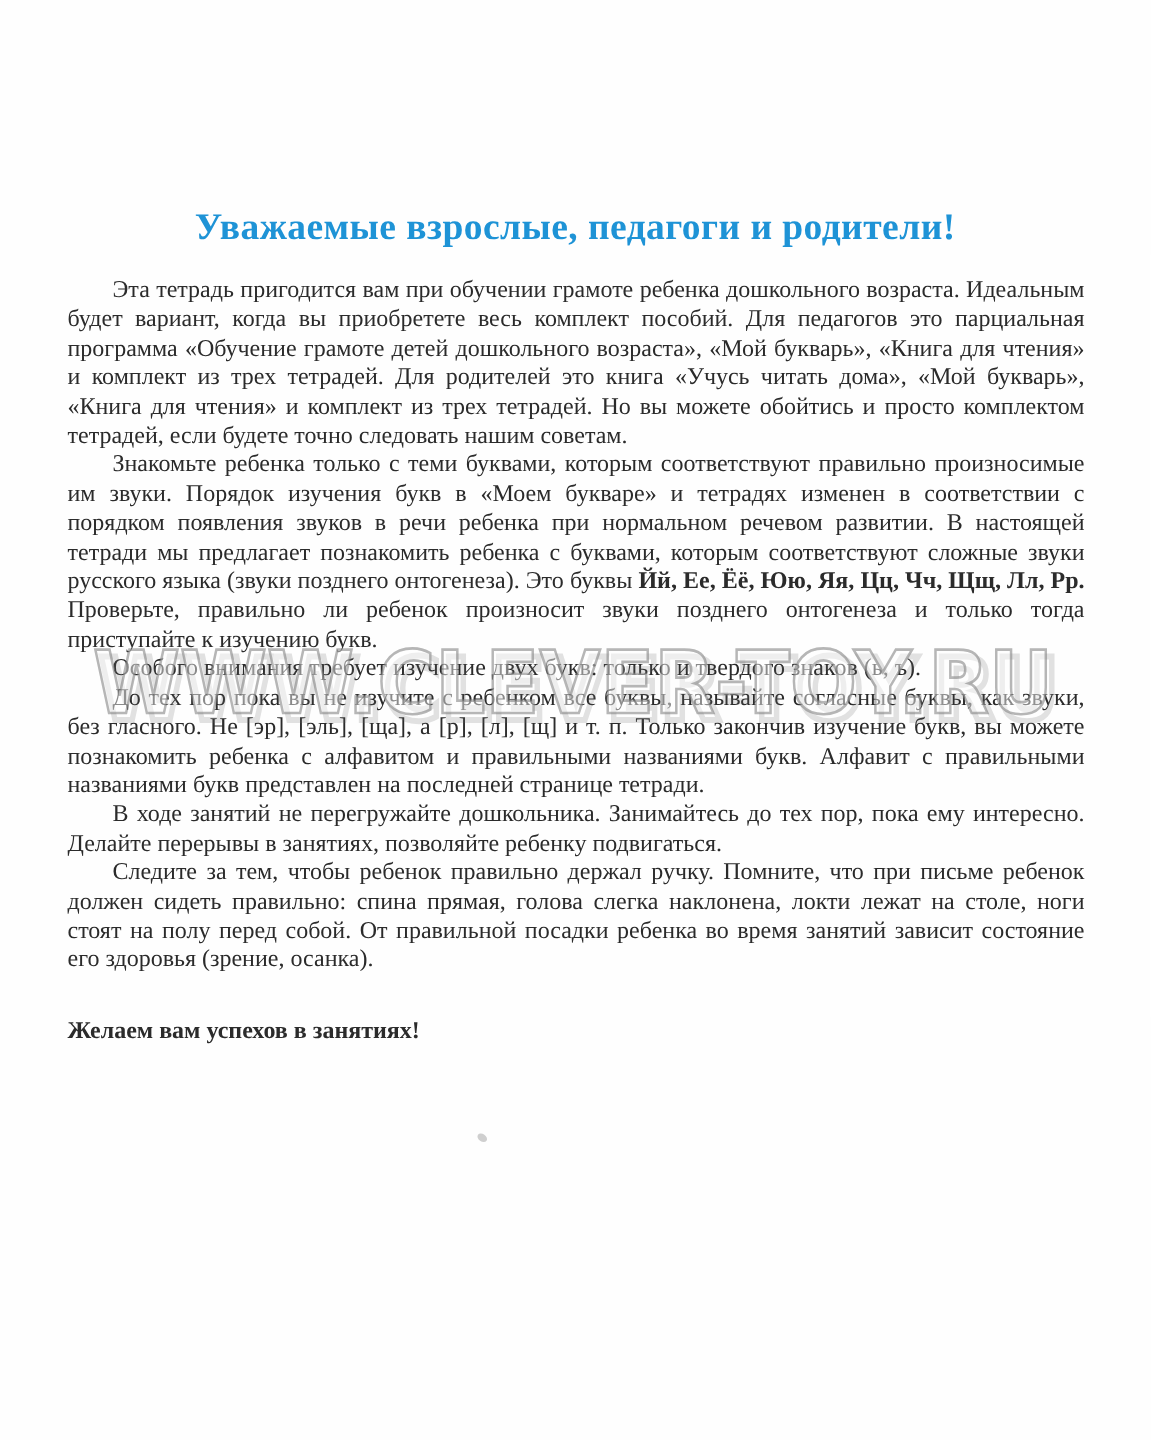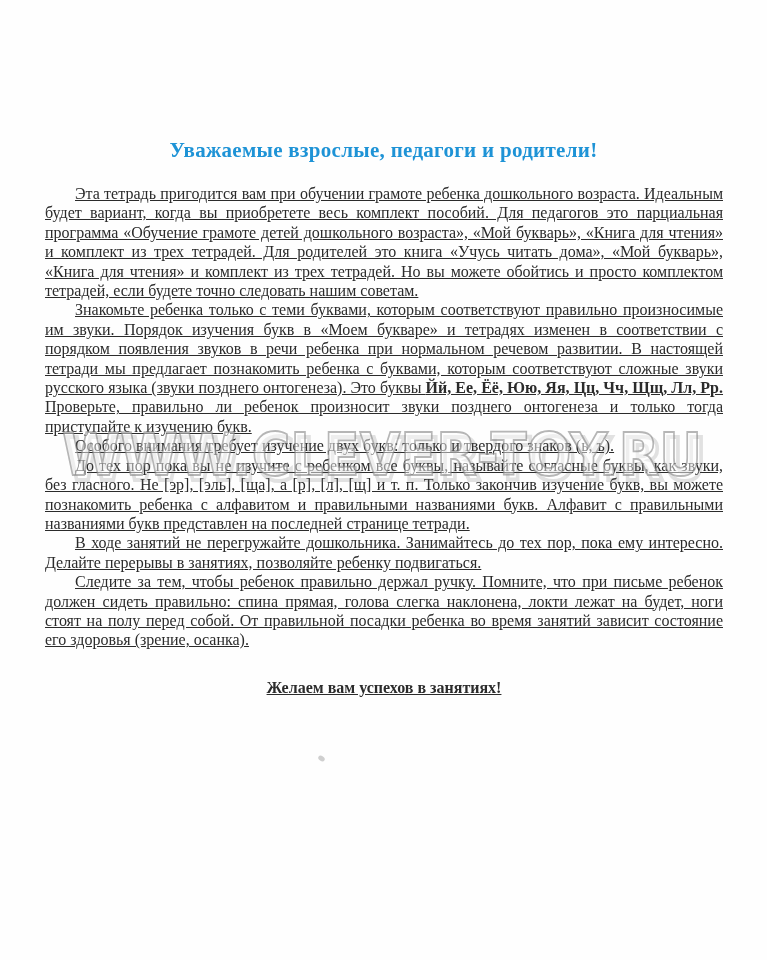--- a/index.html
+++ b/index.html
@@ -19,44 +19,42 @@
     background: #fefefe;
     overflow: hidden;
   }
   .page-title {
     position: absolute;
     top: 138px;
     left: 0;
     width: 100%;
     margin: 0;
     text-align: center;
-    font-size: 21px;
+    font-size: 25px;
     font-weight: bold;
     color: #1e93d6;
     letter-spacing: 0.3px;
     font-family: "Liberation Serif", serif;
   }
   .body-text {
     position: absolute;
     top: 184px;
     left: 45px;
     width: 678px;
     font-size: 16px;
     line-height: 19.4px;
     color: #2b2b2b;
     text-align: justify;
   }
   .body-text p {
     margin: 0;
     padding: 0;
     text-indent: 30px;
-    text-decoration: underline;
   }
   .closing-wish {
-    text-align: center;
     font-weight: bold;
     text-indent: 0 !important;
     margin-top: 28px !important;
   }
   .watermark {
     position: absolute;
     top: 412px;
     left: 50%;
     transform: translateX(-50%);
     pointer-events: none;
@@ -94,21 +92,21 @@
 <div class="page">
 
   <h1 class="page-title">Уважаемые взрослые, педагоги и родители!</h1>
 
   <div class="body-text">
     <p>Эта тетрадь пригодится вам при обучении грамоте ребенка дошкольного возраста. Идеальным будет вариант, когда вы приобретете весь комплект пособий. Для педагогов это парциальная программа «Обучение грамоте детей дошкольного возраста», «Мой букварь», «Книга для чтения» и комплект из трех тетрадей. Для родителей это книга «Учусь читать дома», «Мой букварь», «Книга для чтения» и комплект из трех тетрадей. Но вы можете обойтись и просто комплектом тетрадей, если будете точно следовать нашим советам.</p>
     <p><span>Знакомьте ребенка только с теми буквами, которым соответствуют правильно произносимые им звуки. Порядок изучения букв в «Моем букваре» и тетрадях изменен в соответствии с порядком появления звуков в речи ребенка при нормальном речевом развитии. В настоящей тетради мы предлагает познакомить ребенка с буквами, которым соответствуют сложные звуки русского языка (звуки позднего онтогенеза). Это буквы </span><b>Йй, Ее, Ёё, Юю, Яя, Цц, Чч, Щщ, Лл, Рр.</b><span> Проверьте, правильно ли ребенок произносит звуки позднего онтогенеза и только тогда приступайте к изучению букв.</span></p>
     <p>Особого внимания требует изучение двух букв: только и твердого знаков (ь, ъ).</p>
     <p>До тех пор пока вы не изучите с ребенком все буквы, называйте согласные буквы, как звуки, без гласного. Не [эр], [эль], [ща], а [р], [л], [щ] и т. п. Только закончив изучение букв, вы можете познакомить ребенка с алфавитом и правильными названиями букв. Алфавит с правильными названиями букв представлен на последней странице тетради.</p>
     <p>В ходе занятий не перегружайте дошкольника. Занимайтесь до тех пор, пока ему интересно. Делайте перерывы в занятиях, позволяйте ребенку подвигаться.</p>
-    <p>Следите за тем, чтобы ребенок правильно держал ручку. Помните, что при письме ребенок должен сидеть правильно: спина прямая, голова слегка наклонена, локти лежат на будет, ноги стоят на полу перед собой. От правильной посадки ребенка во время занятий зависит состояние его здоровья (зрение, осанка).</p>
+    <p>Следите за тем, чтобы ребенок правильно держал ручку. Помните, что при письме ребенок должен сидеть правильно: спина прямая, голова слегка наклонена, локти лежат на столе, ноги стоят на полу перед собой. От правильной посадки ребенка во время занятий зависит состояние его здоровья (зрение, осанка).</p>
     <p class="closing-wish">Желаем вам успехов в занятиях!</p>
   </div>
 
   <div class="watermark">
     <svg width="664" height="96" xmlns="http://www.w3.org/2000/svg">
       <text class="wm-shadow" x="14" y="68" textLength="640" lengthAdjust="spacingAndGlyphs">WWW.CLEVER-TOY.RU</text>
       <text class="wm-main" x="10" y="63" textLength="640" lengthAdjust="spacingAndGlyphs">WWW.CLEVER-TOY.RU</text>
     </svg>
   </div>
 

